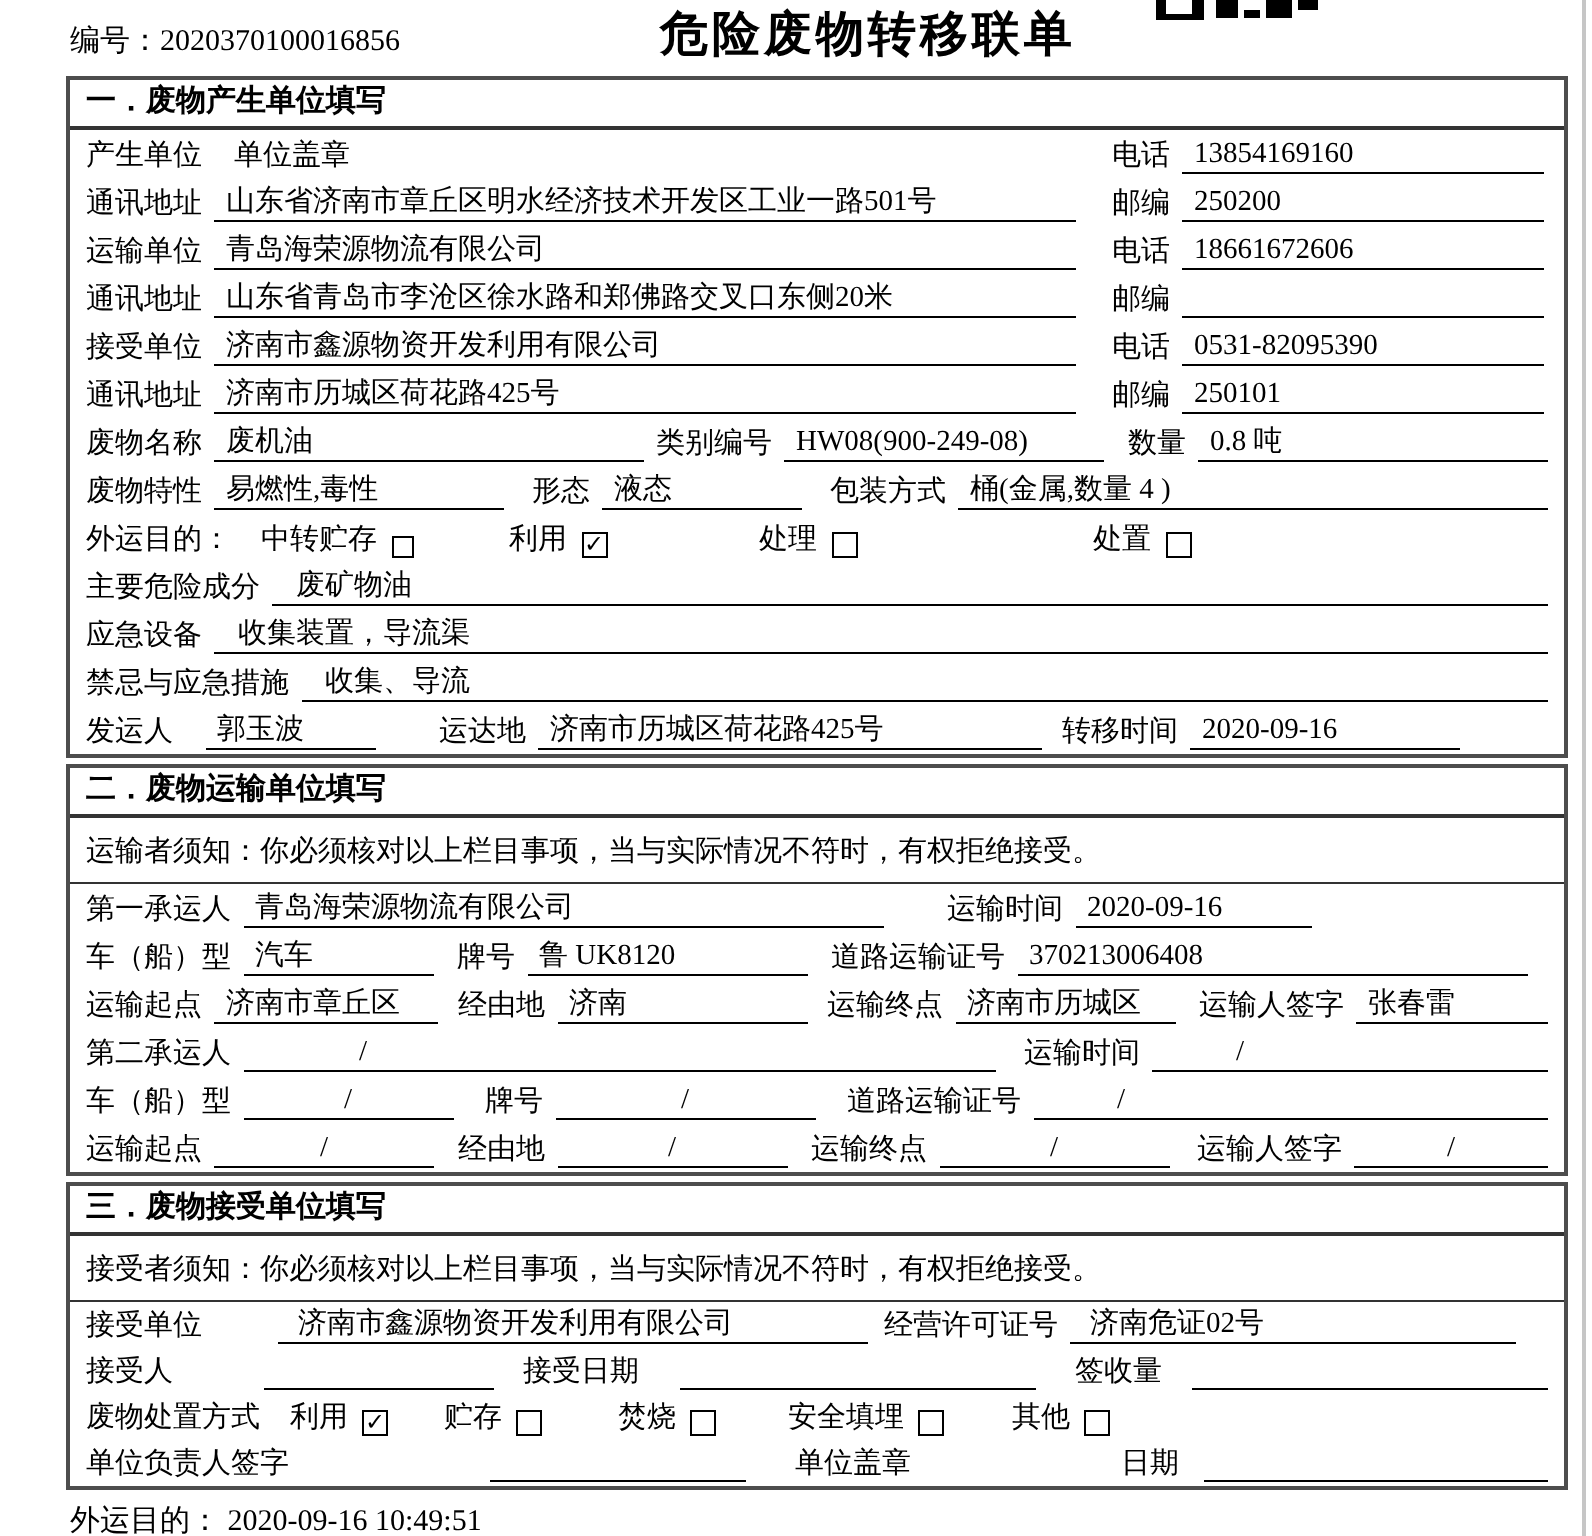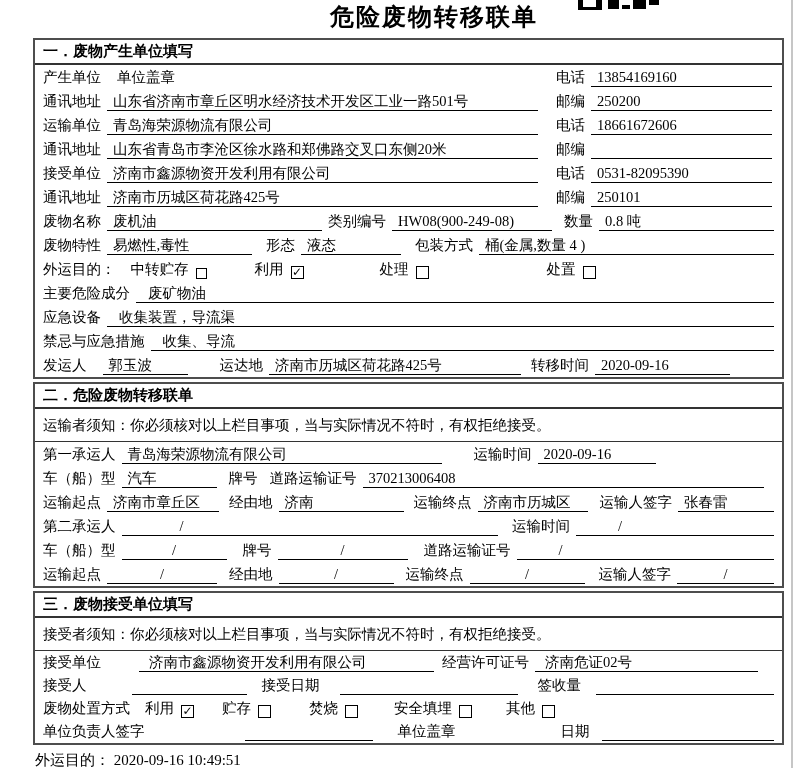--- a/index.html
+++ b/index.html
@@ -41,20 +41,21 @@
     font-size:12px; line-height:11px; text-align:center; font-weight:bold;
     font-family:"DejaVu Sans",sans-serif;
   }
   .footer { margin:6px 0 0 35px; font-size:15px; white-space:nowrap; }
   .edge { position:absolute; left:791px; top:0; width:2px; height:768px; background:#c6c6c6; }
 </style>
 </head>
 <body>
 
 <div class="hdr">
+  <div class="serial"><span>编号：</span><span>2020370100016856</span></div>
   <div class="doc-title">危险废物转移联单</div>
   <div class="qr">
     <i class="ring" style="left:0;top:0;width:24px;height:10px;"></i>
     <i style="left:30px;top:0;width:11px;height:9px;"></i>
     <i style="left:44px;top:5px;width:8px;height:4px;"></i>
     <i style="left:55px;top:0;width:13px;height:9px;"></i>
     <i style="left:71px;top:0;width:10px;height:5px;"></i>
   </div>
 </div>
 
@@ -174,39 +175,40 @@
     <span class="u" style="width:85px;margin-left:16px">郭玉波</span>
     <span class="lbl" style="margin-left:32px">运达地</span>
     <span class="u" style="width:252px">济南市历城区荷花路425号</span>
     <span class="lbl" style="margin-left:10px">转移时间</span>
     <span class="u" style="width:135px">2020-09-16</span>
     <span class="sp"></span>
   </div>
 </div>
 
 <div class="sec">
-  <div class="sec-title">二．危险废物转移联单</div>
+  <div class="sec-title">二．废物运输单位填写</div>
 
   <div class="notice-row">
     <span>运输者须知：</span>
     <span>你必须核对以上栏目事项，当与实际情况不符时，有权拒绝接受。</span>
   </div>
 
   <div class="row">
     <span class="lbl">第一承运人</span>
     <span class="u" style="width:320px">青岛海荣源物流有限公司</span>
     <span class="lbl" style="margin-left:32px">运输时间</span>
     <span class="u" style="width:118px">2020-09-16</span>
     <span class="sp"></span>
   </div>
 
   <div class="row">
     <span class="lbl">车（船）型</span>
     <span class="u" style="width:95px">汽车</span>
     <span class="lbl" style="margin-left:12px">牌号</span>
+    <span class="u" style="width:140px">鲁 UK8120</span>
     <span class="lbl" style="margin-left:12px">道路运输证号</span>
     <span class="u fill" style="margin-right:10px">370213006408</span>
   </div>
 
   <div class="row">
     <span class="lbl">运输起点</span>
     <span class="u" style="width:112px">济南市章丘区</span>
     <span class="lbl" style="margin-left:10px">经由地</span>
     <span class="u" style="width:125px">济南</span>
     <span class="lbl" style="margin-left:10px">运输终点</span>

